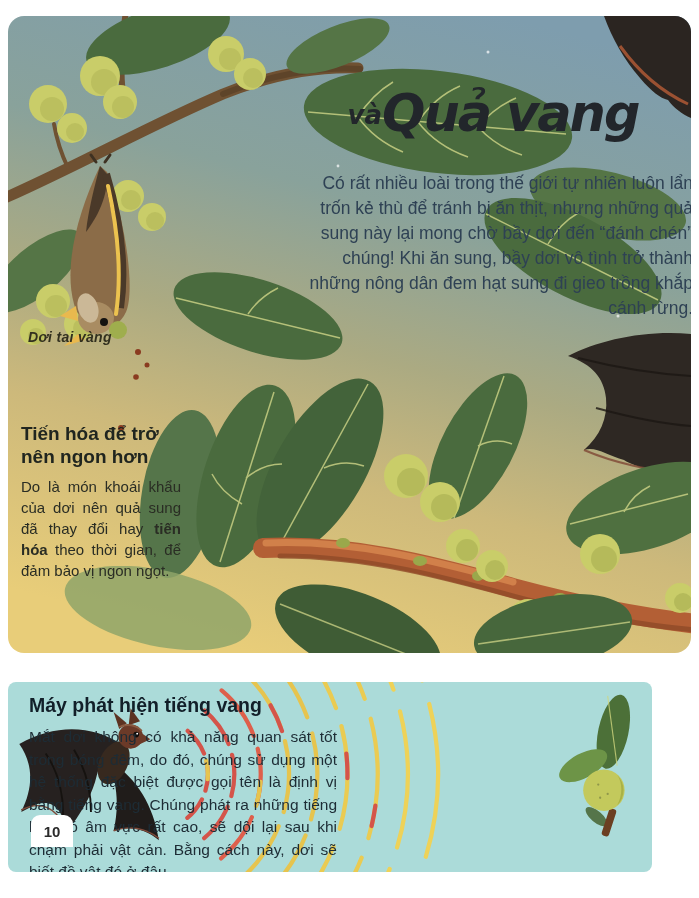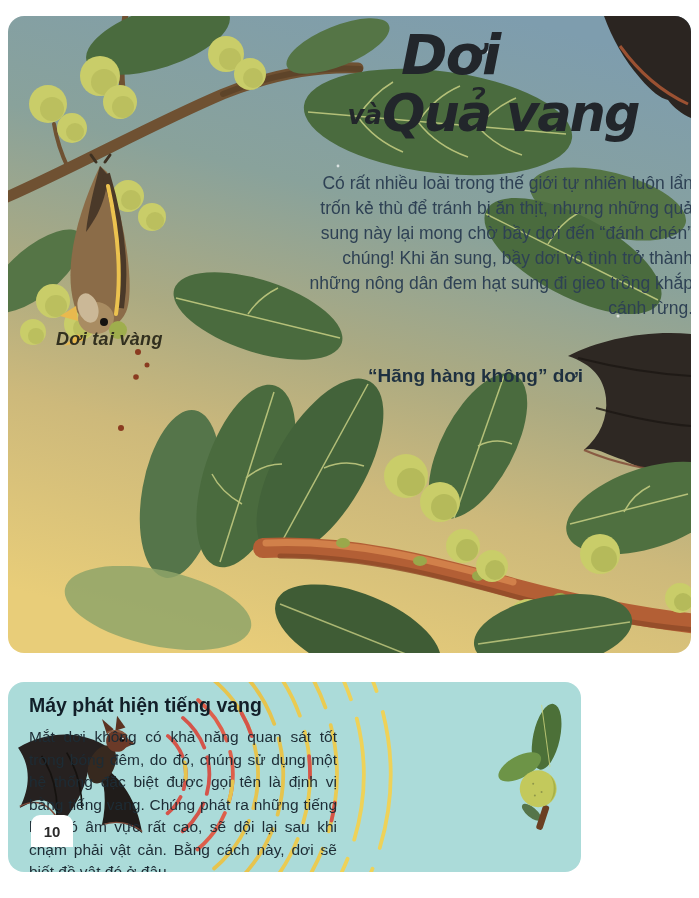--- a/index.html
+++ b/index.html
@@ -10,29 +10,29 @@
   .art{position:absolute;left:0;top:0;width:100%;height:100%;}
   .title-line1{position:absolute;left:352px;top:6px;width:180px;text-align:center;
         font-family:"DejaVu Sans",sans-serif;font-style:italic;font-weight:800;font-size:56px;
         letter-spacing:-2px;color:#22262b;}
   .title-line2{position:absolute;left:295px;top:68px;width:380px;display:flex;justify-content:center;
         align-items:flex-start;color:#22262b;}
   .title-connector{font-family:"DejaVu Sans",sans-serif;font-style:italic;font-weight:800;font-size:26px;margin-top:16px;}
   .title-word2{font-family:"DejaVu Sans",sans-serif;font-style:italic;font-weight:800;font-size:51px;letter-spacing:-2px;}
   .intro{position:absolute;left:288px;top:155px;width:397px;text-align:right;
         font-size:17.5px;line-height:25px;font-weight:500;color:#2e4154;}
-  .bat-caption{position:absolute;left:48px;top:313px;font-style:italic;font-weight:bold;
-        font-size:18px;color:#32301f;letter-spacing:.3px;}
+  .bat-caption{position:absolute;left:20px;top:313px;font-style:italic;font-weight:bold;
+        font-size:14px;color:#32301f;letter-spacing:.3px;}
   .evolution{position:absolute;left:13px;top:406px;width:160px;}
   .evolution h3{margin:0 0 8px 0;font-size:19px;line-height:23px;color:#20251f;}
   .evolution p{margin:0;font-size:15px;line-height:21px;text-align:justify;color:#2a2d24;}
   .airline{position:absolute;left:360px;top:349px;width:230px;}
   .airline h3{margin:0 0 7px 0;font-size:19px;color:#1e3040;}
   .airline p{margin:0;font-size:15.5px;line-height:22px;text-align:justify;color:#243444;}
-  .echo-card{position:absolute;left:8px;top:682px;width:573px;height:190px;border-radius:16px;
+  .echo-card{position:absolute;left:8px;top:682px;width:644px;height:190px;border-radius:8px;
         background:#ABDBD9;overflow:hidden;}
   .echo-card h3{position:absolute;left:21px;top:12px;margin:0;font-size:19.5px;color:#121f29;}
   .echo-card p{position:absolute;left:21px;top:44px;width:308px;margin:0;
         font-size:15.5px;line-height:22.5px;text-align:justify;color:#1d2c35;}
   .page-tab{position:absolute;left:31px;top:815px;width:42px;height:32px;background:#ffffff;
         border-radius:9px 9px 0 0;display:flex;align-items:center;justify-content:center;
         font-weight:bold;font-size:15px;color:#2b2b2b;}
 </style>
 </head>
 <body>
@@ -194,33 +194,35 @@
       <g>
         <ellipse cx="350" cy="618" rx="88" ry="40" fill="#3F5C35" transform="rotate(22 350 618)"></ellipse>
         <ellipse cx="545" cy="616" rx="80" ry="36" fill="#47673C" transform="rotate(-10 545 616)"></ellipse>
         <g stroke="#D9DD8D" stroke-width="1.5" opacity="0.7" fill="none">
           <path d="M 272 588 L 428 650"></path>
             <path d="M 470 628 L 622 606"></path>
         </g>
       </g>
     </svg>
 
-    <div class="title-line1">Dơi</div>
     <div class="title-line2">
       <span class="title-connector">và</span>
       <span class="title-word2">Quả vang</span>
     </div>
 
     <div class="intro">Có rất nhiều loài trong thế giới tự nhiên luôn lẩn trốn kẻ thù để tránh bị ăn thịt, nhưng những quả sung này lại mong chờ bầy dơi đến “đánh chén” chúng! Khi ăn sung, bầy dơi vô tình trở thành những nông dân đem hạt sung đi gieo trồng khắp cánh rừng.</div>
 
     <div class="bat-caption">Dơi tai vàng</div>
 
+    <div class="evolution">
+      <h3>Tiến hóa để trở nên ngon hơn</h3>
+      <p><span>Do là món khoái khẩu của dơi nên quả sung đã thay đổi hay </span><b>tiến hóa</b><span> theo thời gian, để đảm bảo vị ngon ngọt.</span></p>
+    </div>
 
     <div class="airline">
-      <h3>“Hãng hàng không” dơi</h3>
     </div>
   </div>
 
   <div class="echo-card">
     <svg class="art" viewBox="0 0 683 190">
 
       <g fill="none" stroke-width="4.5" stroke-linecap="round">
         <circle cx="152" cy="92" r="60" stroke="#D4544A" stroke-dasharray="30 10 30 10 25 9999" transform="rotate(-50 152 92)"></circle>
         <circle cx="152" cy="92" r="88" stroke="#D4544A" stroke-dasharray="44 12 44 12 42 9999" transform="rotate(-50 152 92)"></circle>
         <circle cx="152" cy="92" r="116" stroke="#DE5F4B" stroke-dasharray="60 14 60 14 55 9999" transform="rotate(-50 152 92)"></circle>

